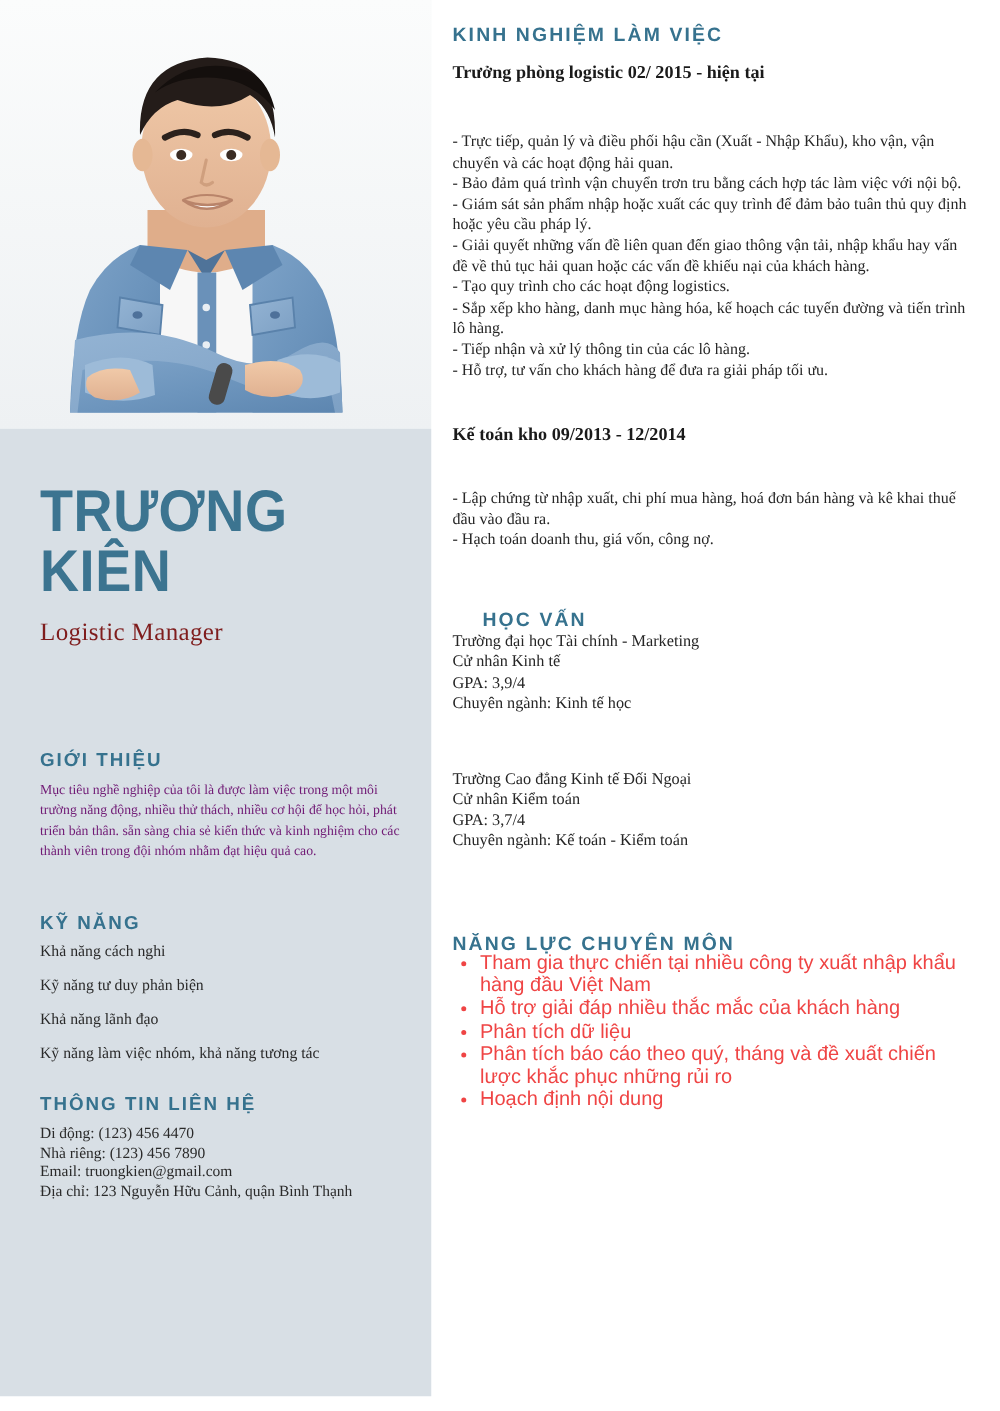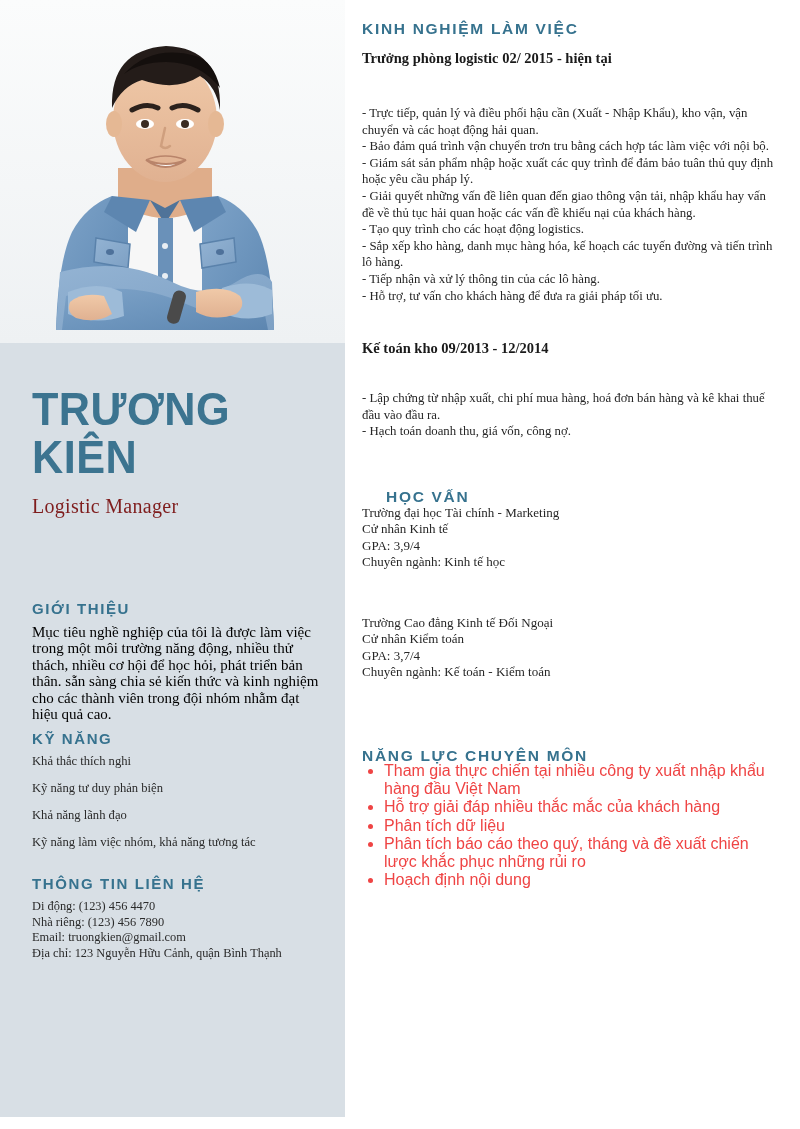--- a/index.html
+++ b/index.html
@@ -77,23 +77,23 @@
   .side-head {
     font-family: "Liberation Sans", sans-serif;
     font-weight: bold;
     font-size: 15px;
     letter-spacing: 1.6px;
     color: #36728e;
     margin-bottom: 7px;
   }
   .side-para {
     font-family: "Liberation Serif", serif;
-    font-size: 15px;
+    font-size: 11px;
     line-height: 16.4px;
-    color: #000000;
+    color: #701a75;
     text-align: left;
   }
   .skill-item {
     font-family: "Liberation Serif", serif;
     font-size: 12.6px;
     line-height: 15px;
     color: #2a2a2a;
     margin-bottom: 12px;
   }
   .contact-item {
@@ -245,21 +245,21 @@
     <div class="job-title">Logistic Manager</div>
   </div>
 
   <div class="side-sec" id="intro-sec">
     <div class="side-head">GIỚI THIỆU</div>
     <div class="side-para">Mục tiêu nghề nghiệp của tôi là được làm việc trong một môi trường năng động, nhiều thử thách, nhiều cơ hội để học hỏi, phát triển bản thân. sẵn sàng chia sẻ kiến thức và kinh nghiệm cho các thành viên trong đội nhóm nhằm đạt hiệu quả cao.</div>
   </div>
 
   <div class="side-sec" id="skills-sec">
     <div class="side-head">KỸ NĂNG</div>
-    <div class="skill-item">Khả thắc thích nghi</div>
+    <div class="skill-item">Khả năng cách nghi</div>
     <div class="skill-item">Kỹ năng tư duy phản biện</div>
     <div class="skill-item">Khả năng lãnh đạo</div>
     <div class="skill-item">Kỹ năng làm việc nhóm, khả năng tương tác</div>
   </div>
 
   <div class="side-sec" id="contact-sec">
     <div class="side-head">THÔNG TIN LIÊN HỆ</div>
     <div class="contact-item">Di động: (123) 456 4470</div>
     <div class="contact-item">Nhà riêng: (123) 456 7890</div>
     <div class="contact-item">Email: truongkien@gmail.com</div>

